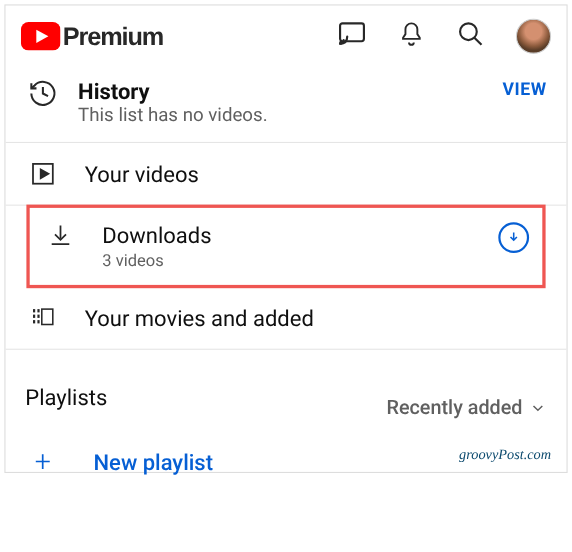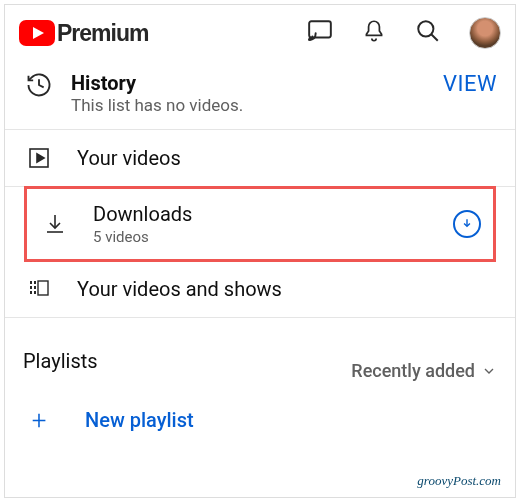--- a/index.html
+++ b/index.html
@@ -1,34 +1,34 @@
 <!DOCTYPE html>
 <html><head>
 <meta charset="utf-8">
 <style>
 * { margin: 0; padding: 0; box-sizing: border-box; font-family: Roboto, Arial, sans-serif; }
 body { background: #fff; width: 520px; height: 502px; overflow: hidden; }
-.screen { width: 512px; height: 494px; margin: 4px; border: 1px solid #ddd; background: #fff; position: relative; }
+.screen { width: 512px; height: 426px; margin: 4px; border: 1px solid #ddd; background: #fff; position: relative; }
 
 .topbar { display: flex; align-items: center; height: 56px; padding: 0 14px; }
 .logo { display: flex; align-items: center; gap: 2px; }
 .brand { font-weight: 700; font-size: 23px; letter-spacing: -1px; color: #282828; font-family: Arial, sans-serif; }
 .spacer { flex: 1; }
 .top-icons { display: flex; align-items: center; gap: 28px; }
 .top-icons svg { width: 26px; height: 26px; }
 .avatar { width: 32px; height: 32px; border-radius: 50%; background: radial-gradient(circle at 50% 35%, #d49070 30%, #8b5a3c 55%, #5a3d28 70%); border: 1px solid #ccc; }
 
 .history-row { display: flex; padding: 10px 18px 14px 18px; border-bottom: 1px solid #e5e5e5; }
 .history-icon { width: 32px; display: flex; justify-content: center; }
 .history-text { margin-left: 16px; flex: 1; }
 .history-title { font-weight: 700; font-size: 20px; color: #0f0f0f; }
 .history-sub { font-size: 17px; color: #606060; margin-top: 0; }
-.view-link { color: #065fd4; font-weight: 400; font-size: 22px; letter-spacing: 0.5px; }
+.view-link { color: #065fd4; font-weight: 700; font-size: 16px; letter-spacing: 0.5px; }
 
-.row { display: flex; align-items: center; padding: 16px 18px; border-bottom: 1px solid #e5e5e5; }
+.row { display: flex; align-items: flex-start; padding: 16px 18px; border-bottom: 1px solid #e5e5e5; }
 .row-icon { width: 32px; display: flex; justify-content: center; }
 .row-body { margin-left: 22px; flex: 1; }
 .row-title { font-size: 20px; color: #0f0f0f; }
 .row-sub { font-size: 15px; color: #606060; margin-top: 2px; }
 
 .row.highlight { border: 3px solid #ef5652; margin: -1px 19px; padding: 13px 12px; }
 
 .download-badge { width: 28px; height: 28px; border-radius: 50%; border: 2px solid #065fd4; display: flex; align-items: center; justify-content: center; }
 
 .playlists-hdr { display: flex; align-items: center; padding: 22px 18px 10px 18px; }
@@ -103,21 +103,21 @@
 <div class="row highlight">
   <div class="row-icon">
     <svg width="24" height="24" viewBox="0 0 24 24" fill="none" stroke="#282828" stroke-width="1.6">
           <line x1="12" y1="3" x2="12" y2="15"></line>
           <polyline points="7,11 12,16 17,11"></polyline>
           <line x1="4" y1="20" x2="20" y2="20"></line>
         </svg>
   </div>
   <div class="row-body">
     <div class="row-title">Downloads</div>
-    <div class="row-sub">5 videos</div>
+    <div class="row-sub">3 videos</div>
   </div>
   <div class="download-badge">
     <svg width="14" height="14" viewBox="0 0 24 24" fill="none" stroke="#065fd4" stroke-width="2.4">
           <line x1="12" y1="4" x2="12" y2="14"></line>
           <polyline points="7,11 12,16 17,11"></polyline>
         </svg>
   </div>
 </div>
 
 <div class="row">
@@ -126,21 +126,21 @@
           <rect x="3" y="4" width="2" height="3"></rect>
           <rect x="3" y="9" width="2" height="3"></rect>
           <rect x="3" y="14" width="2" height="3"></rect>
           <rect x="7" y="4" width="2" height="3"></rect>
           <rect x="7" y="9" width="2" height="3"></rect>
           <rect x="7" y="14" width="2" height="3"></rect>
           <rect x="11" y="4" width="10" height="14" fill="none" stroke="#282828" stroke-width="1.4"></rect>
         </svg>
   </div>
   <div class="row-body">
-        <div class="row-title">Your videos and shows</div>
+        <div class="row-title">Your movies and added</div>
       </div>
 </div>
 
 <div class="playlists-hdr">
   <div class="playlists-title">Playlists</div>
   <div class="sort">
     <span>Recently added</span>
     <svg width="16" height="16" viewBox="0 0 24 24" fill="none" stroke="#606060" stroke-width="2">
           <polyline points="6,9 12,15 18,9"></polyline>
         </svg>

